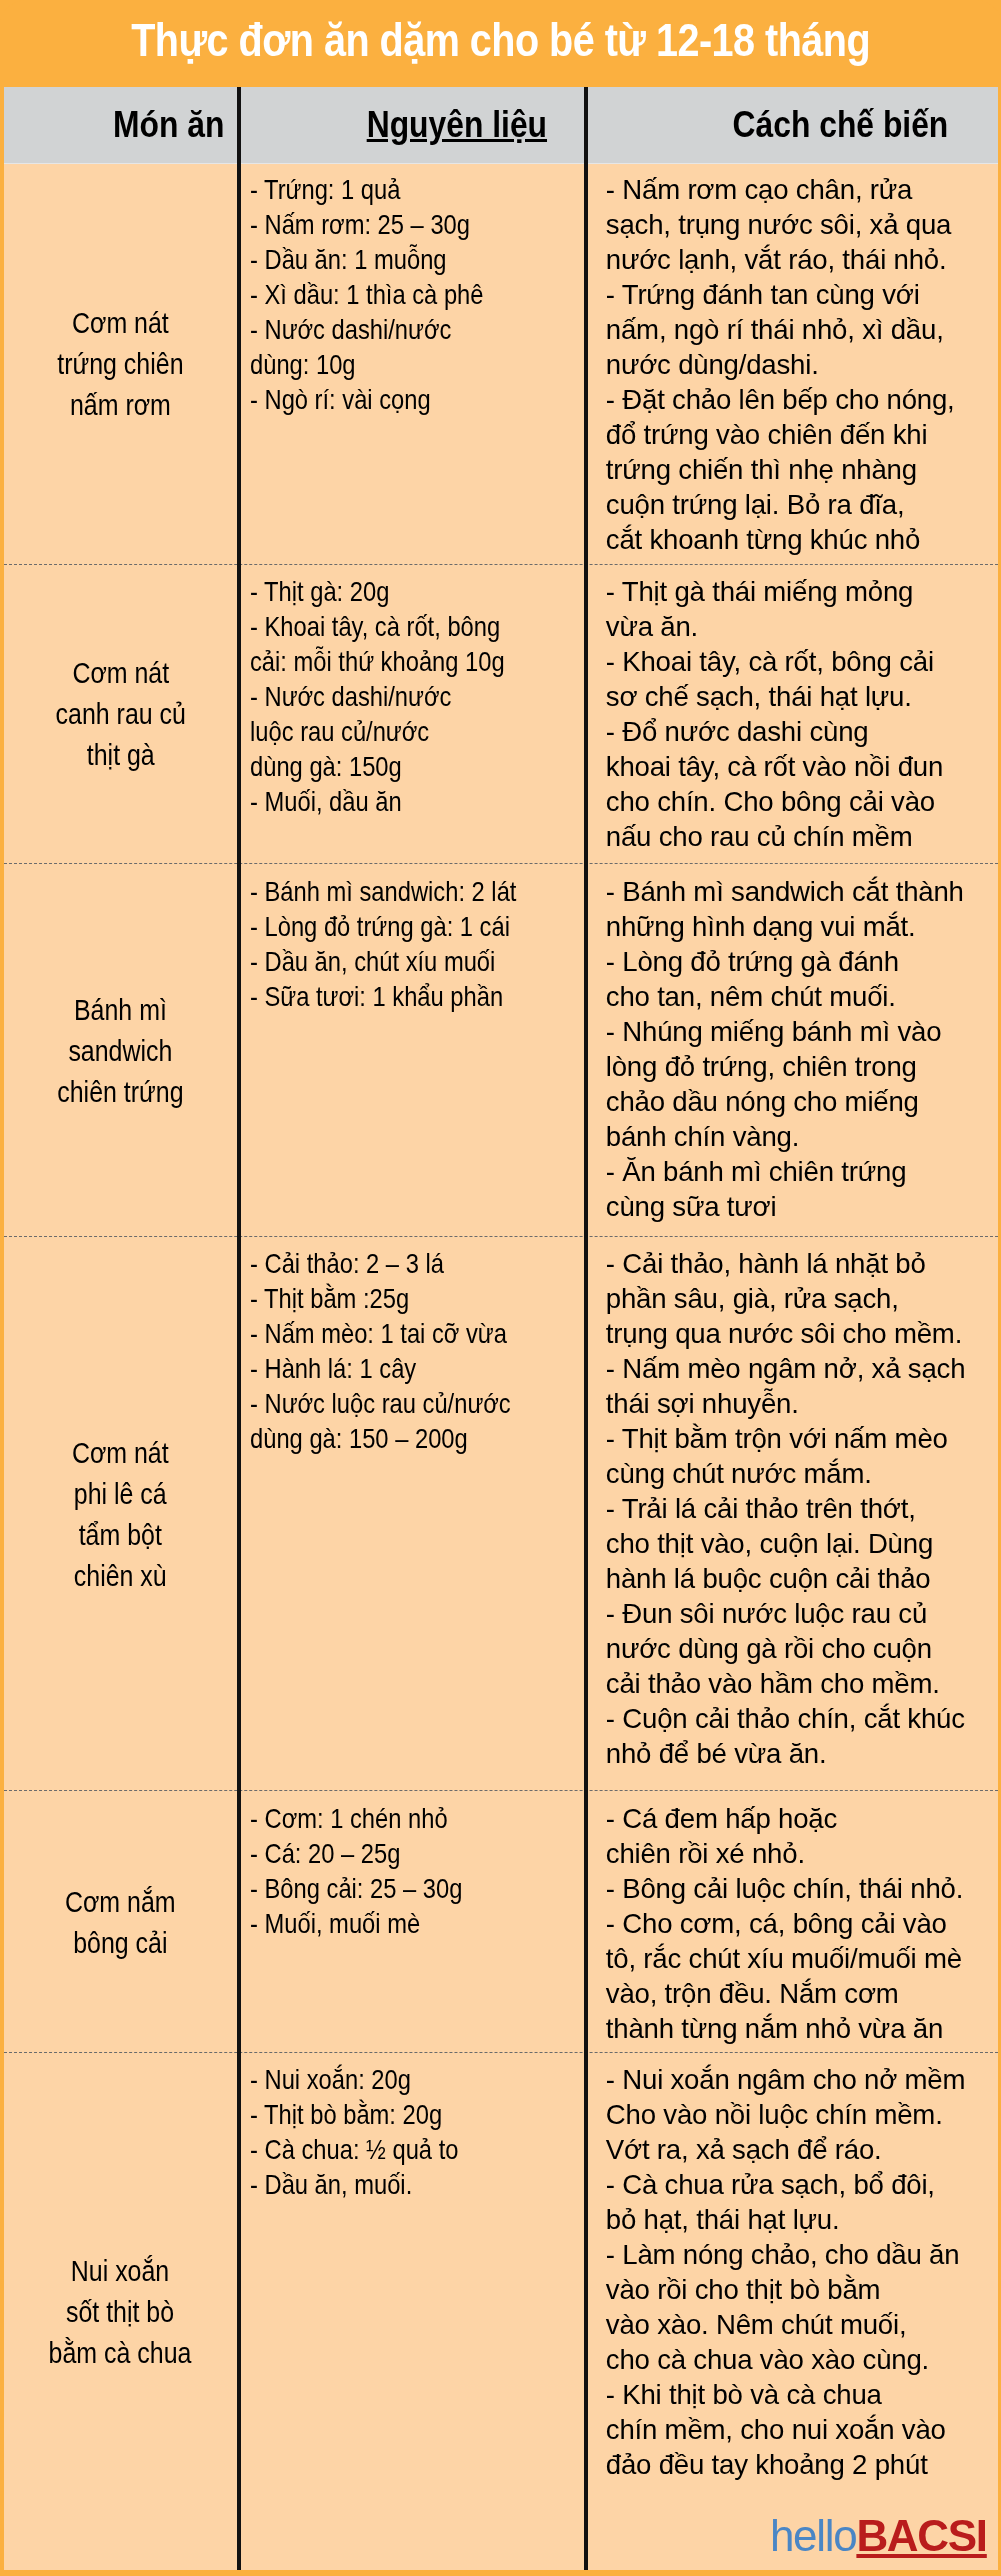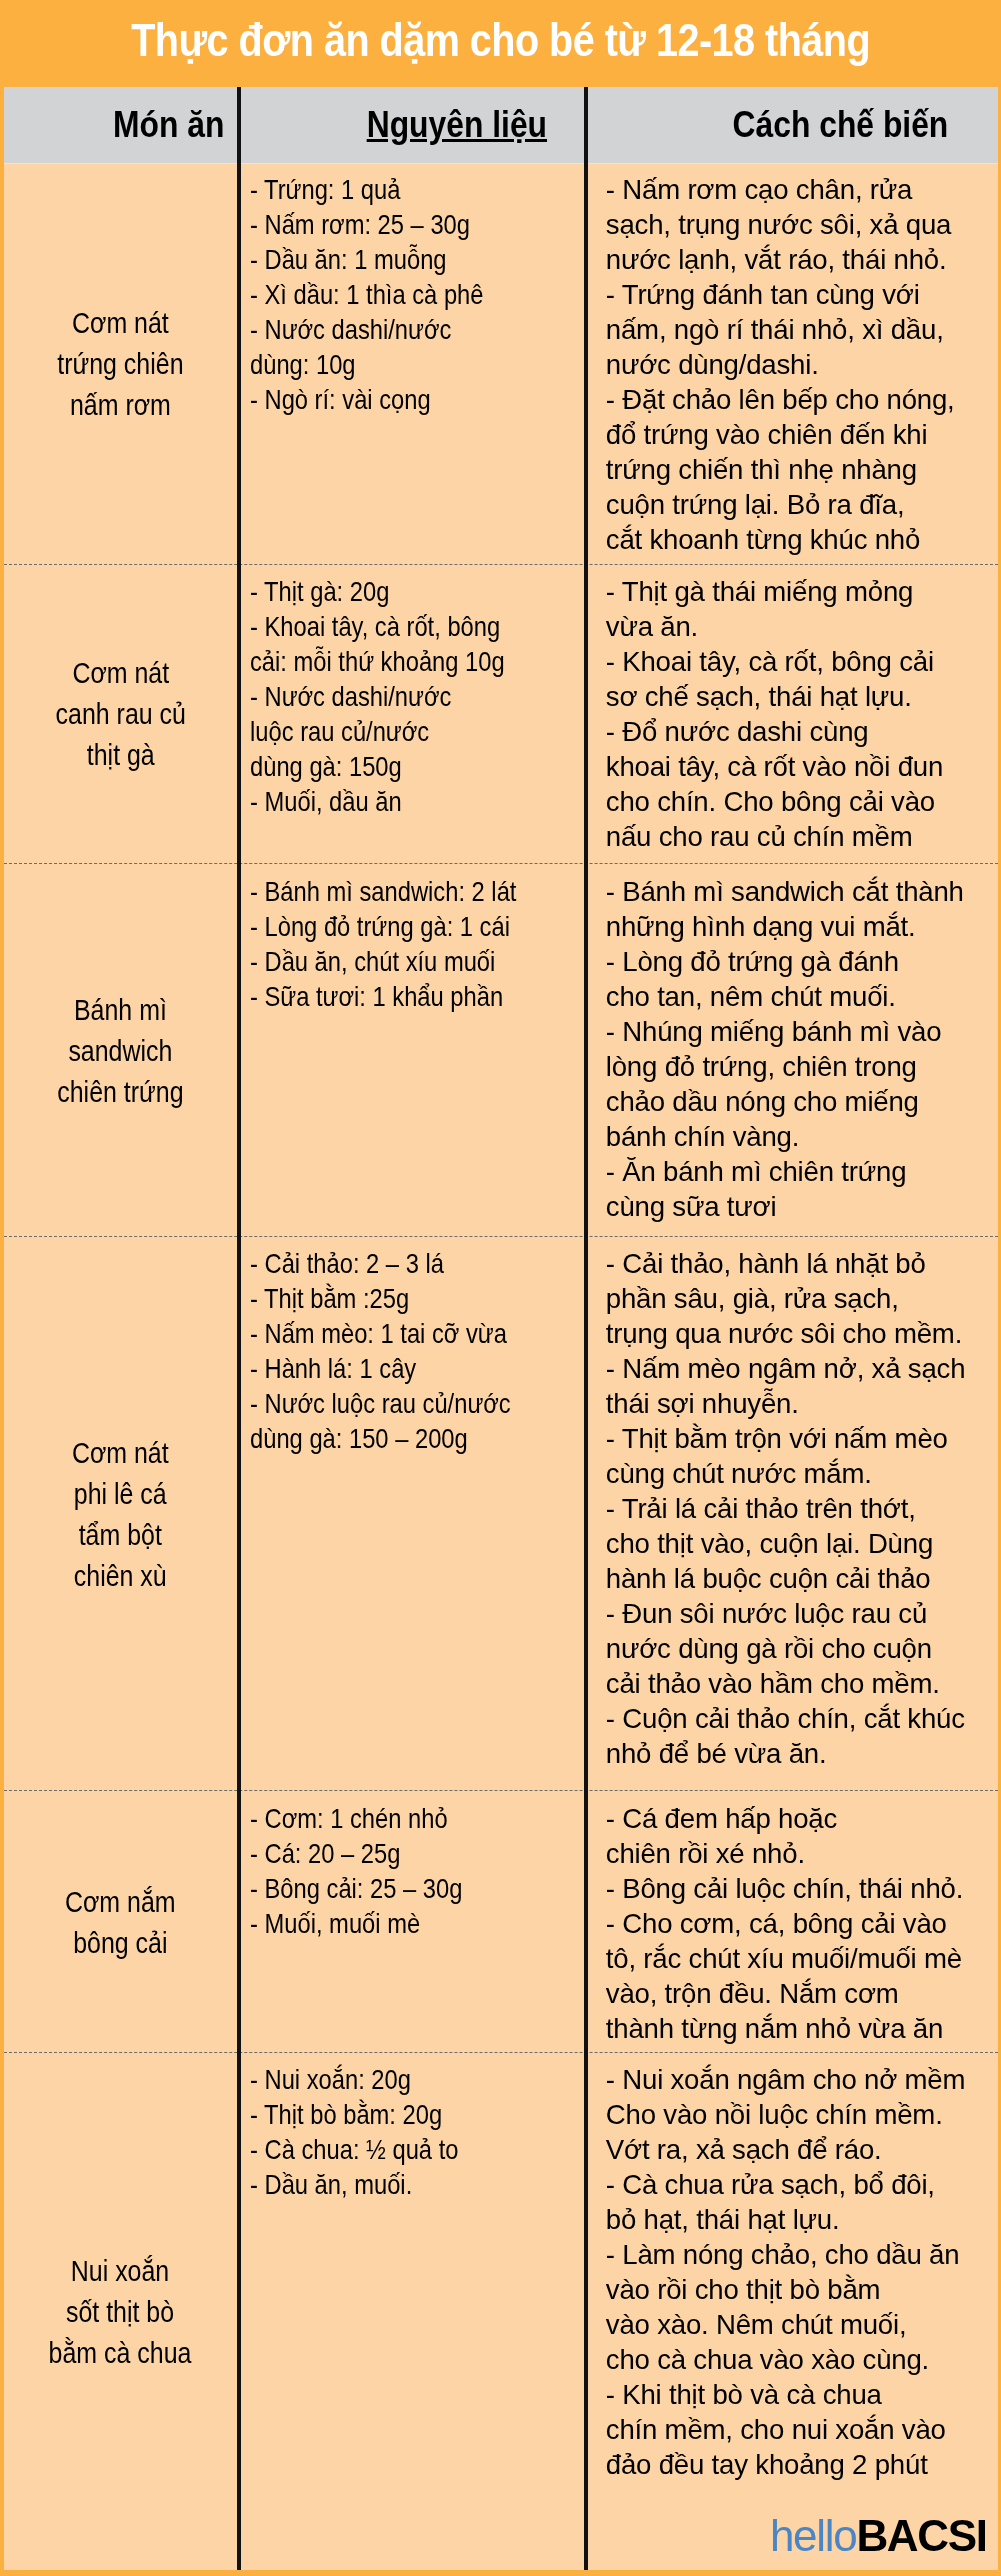--- a/index.html
+++ b/index.html
@@ -62,21 +62,21 @@
     position: absolute; left: 602px; width: 389px;
     font-size: 27.6px; line-height: 35px;
   }
   .steps div { white-space: nowrap; letter-spacing: -0.2px; }
   .logo {
     position: absolute; right: 11px; bottom: 9px;
     font-size: 44px; font-weight: bold; letter-spacing: -1.3px;
     display: flex; align-items: baseline;
   }
   .logo .hello { color: #4a86c5; font-weight: normal; }
-  .logo .bacsi { color: #000000; }
+  .logo .bacsi { color: #b91c1c; text-decoration: underline; }
 </style>
 </head>
 <body>
 
 <div class="frame">
   <div class="title-bar">
     <div class="title">Thực đơn ăn dặm cho bé từ 12-18 tháng</div>
   </div>
 
   <div class="table">

